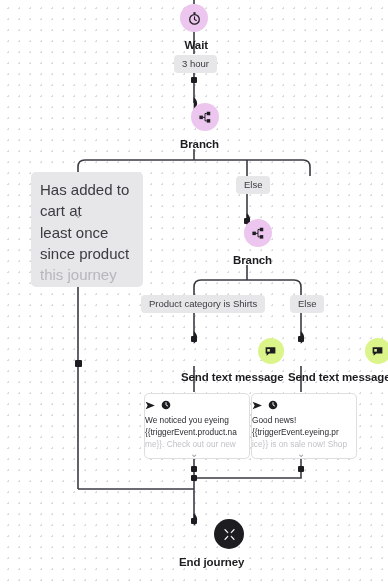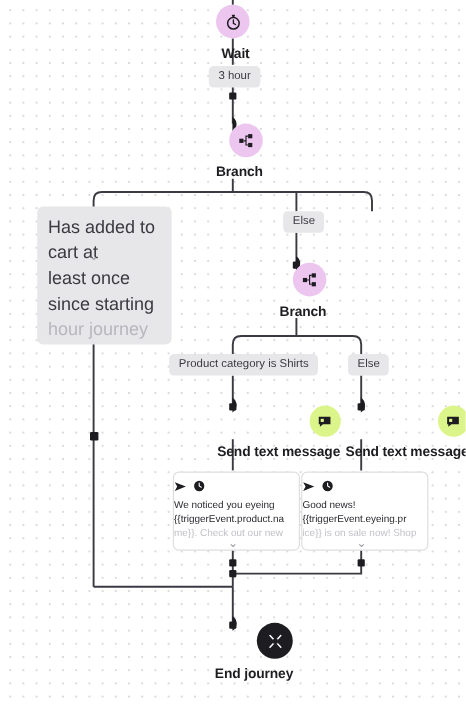--- a/index.html
+++ b/index.html
@@ -141,22 +141,22 @@
         <rect x="12.5" y="2.5" width="5" height="5" fill="#1d1d21"></rect>
         <rect x="12.5" y="13" width="5" height="5" fill="#1d1d21"></rect>
         <path d="M7 10.5 H10 V5 H12.5 M10 10.5 V15.5 H12.5" stroke="#1d1d21" stroke-width="1.4" fill="none"></path>
       </svg>
     </div>
     <div class="node-label">Branch</div>
   </div>
 
   <div class="cond-card" style="left:31px;top:172px;">
     <div>Has added to cart at</div>
-    <div>least once since starting</div>
-    <div class="fade">hour journey</div>
+    <div>least once since product</div>
+    <div class="fade">this journey</div>
   </div>
   <div class="chev" style="left:74px;top:210px;">⌄</div>
 
   <div class="pill" style="left:236px;top:176px;">Else</div>
 
   <div class="node" style="left:233px;top:219px;">
     <div class="circ purple">
       <svg width="14" height="14" viewBox="0 0 20 20">
         <rect x="2" y="8" width="5" height="5" fill="#1d1d21"></rect>
         <rect x="12.5" y="2.5" width="5" height="5" fill="#1d1d21"></rect>

